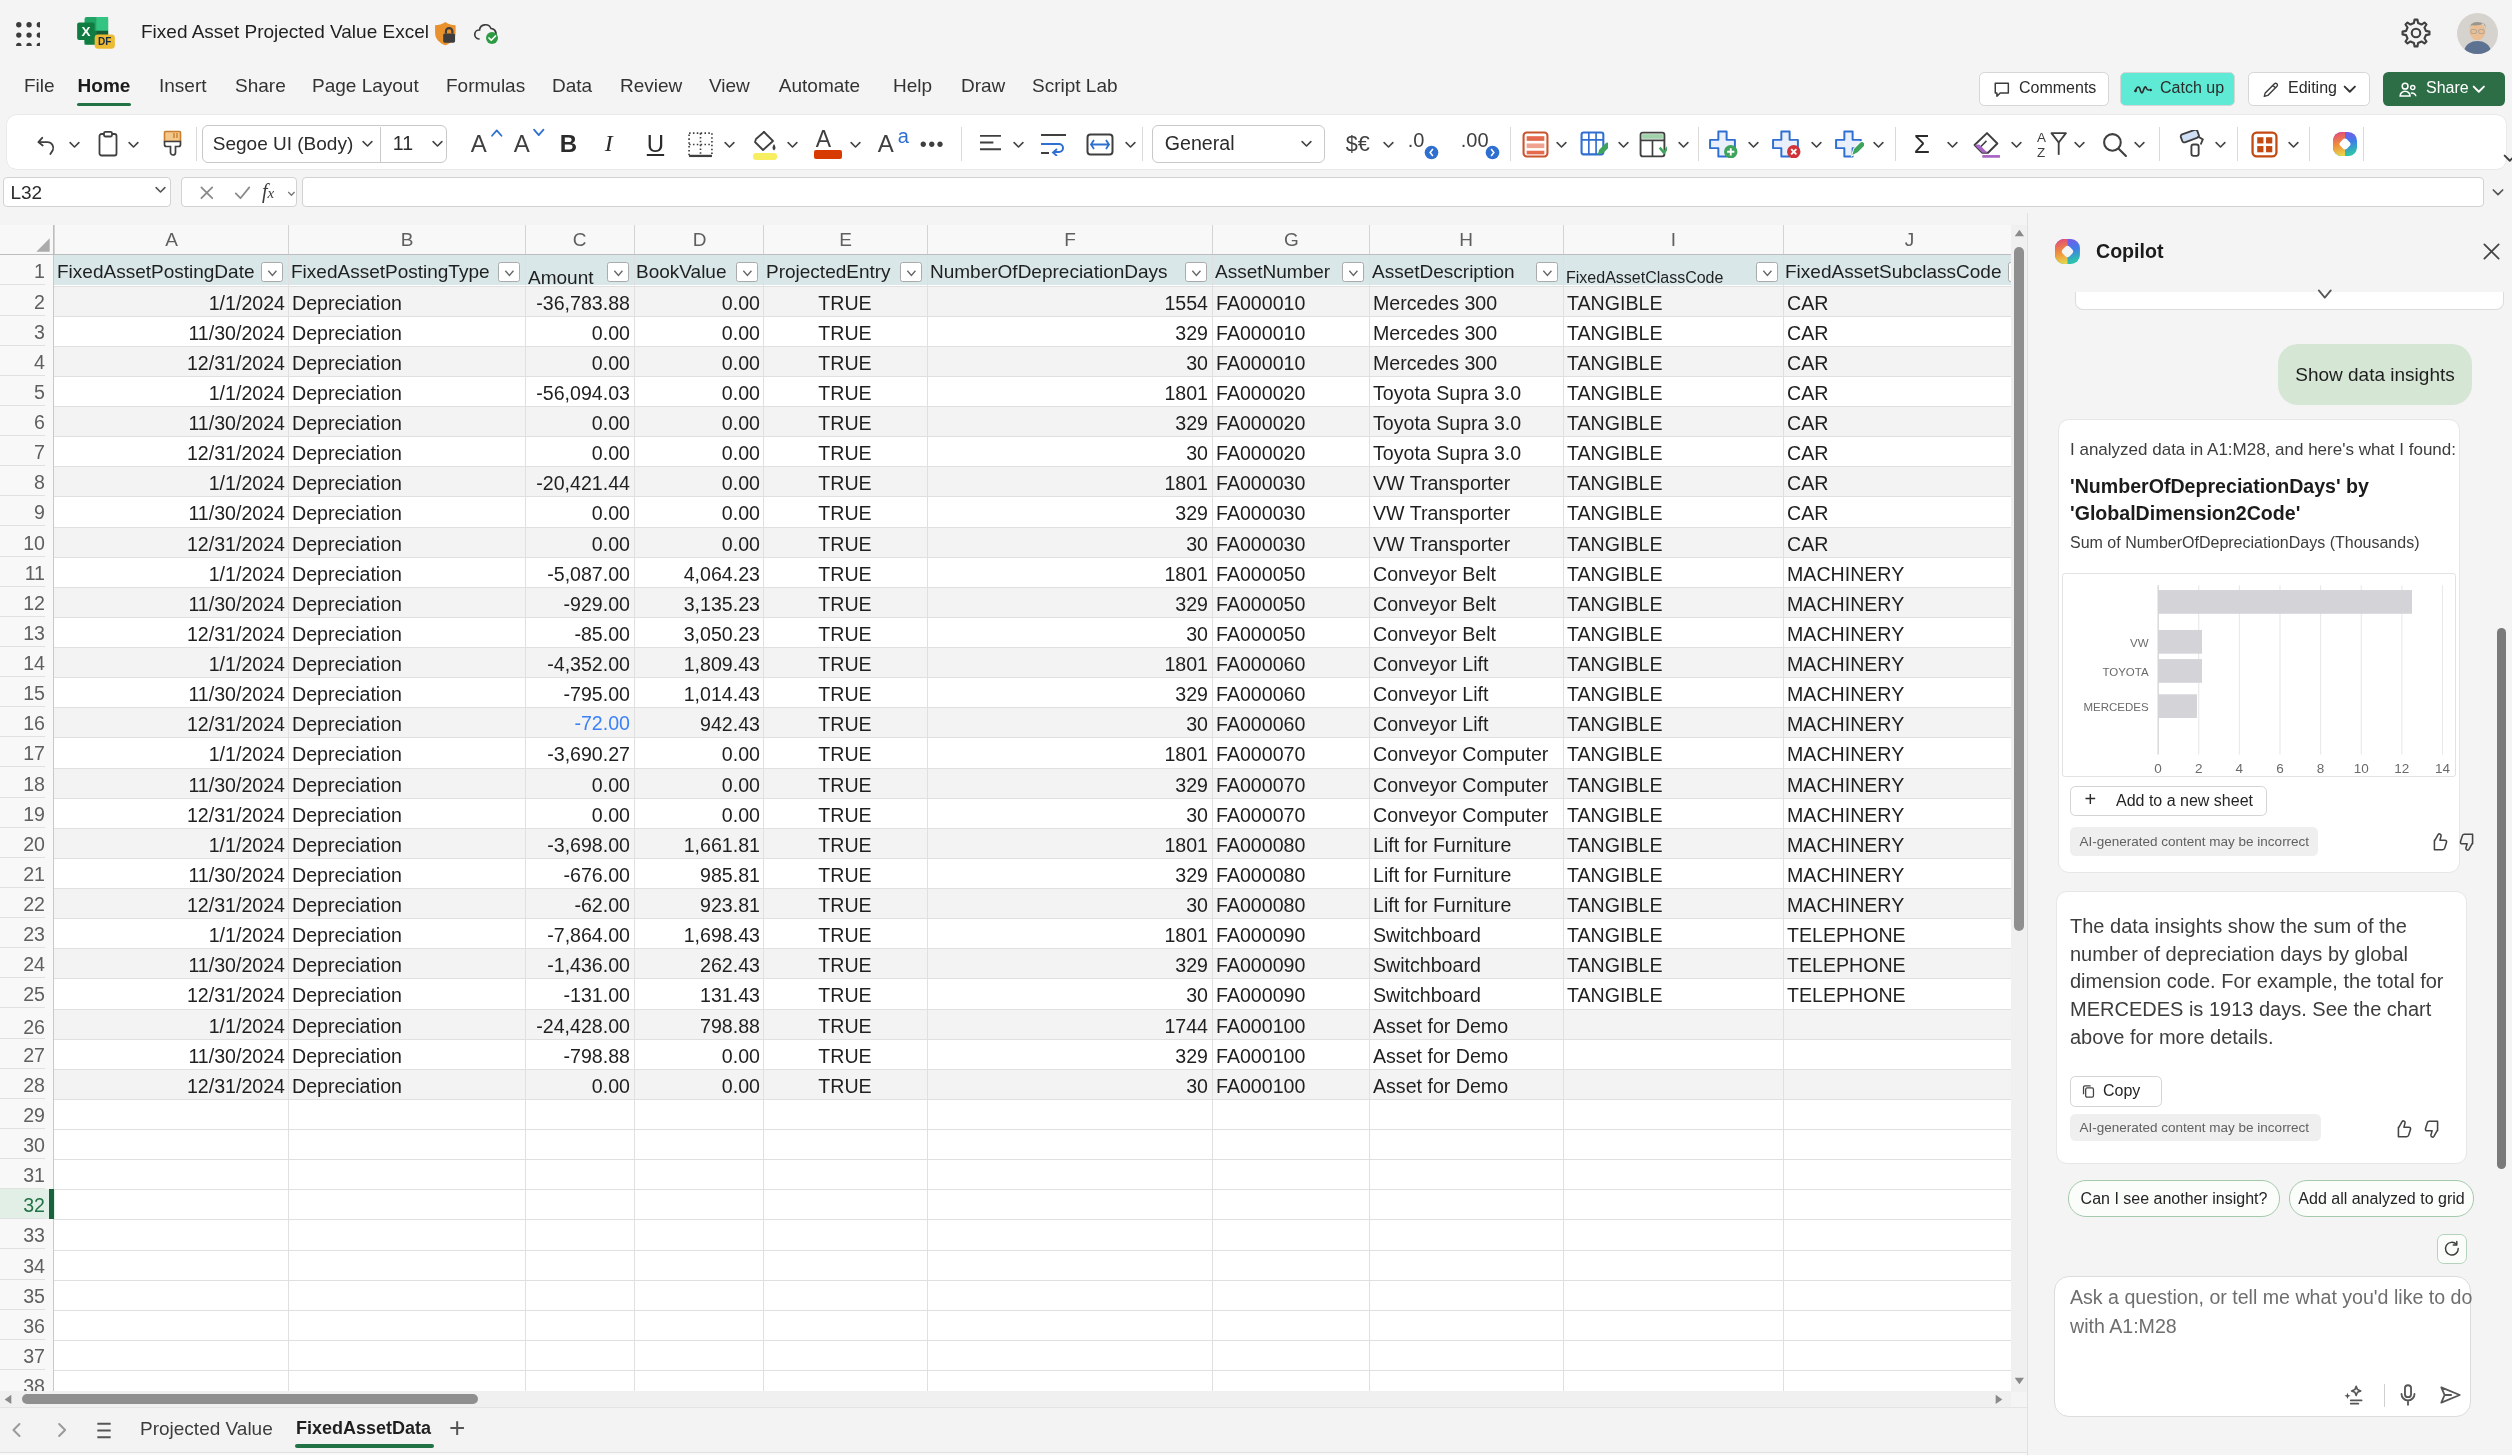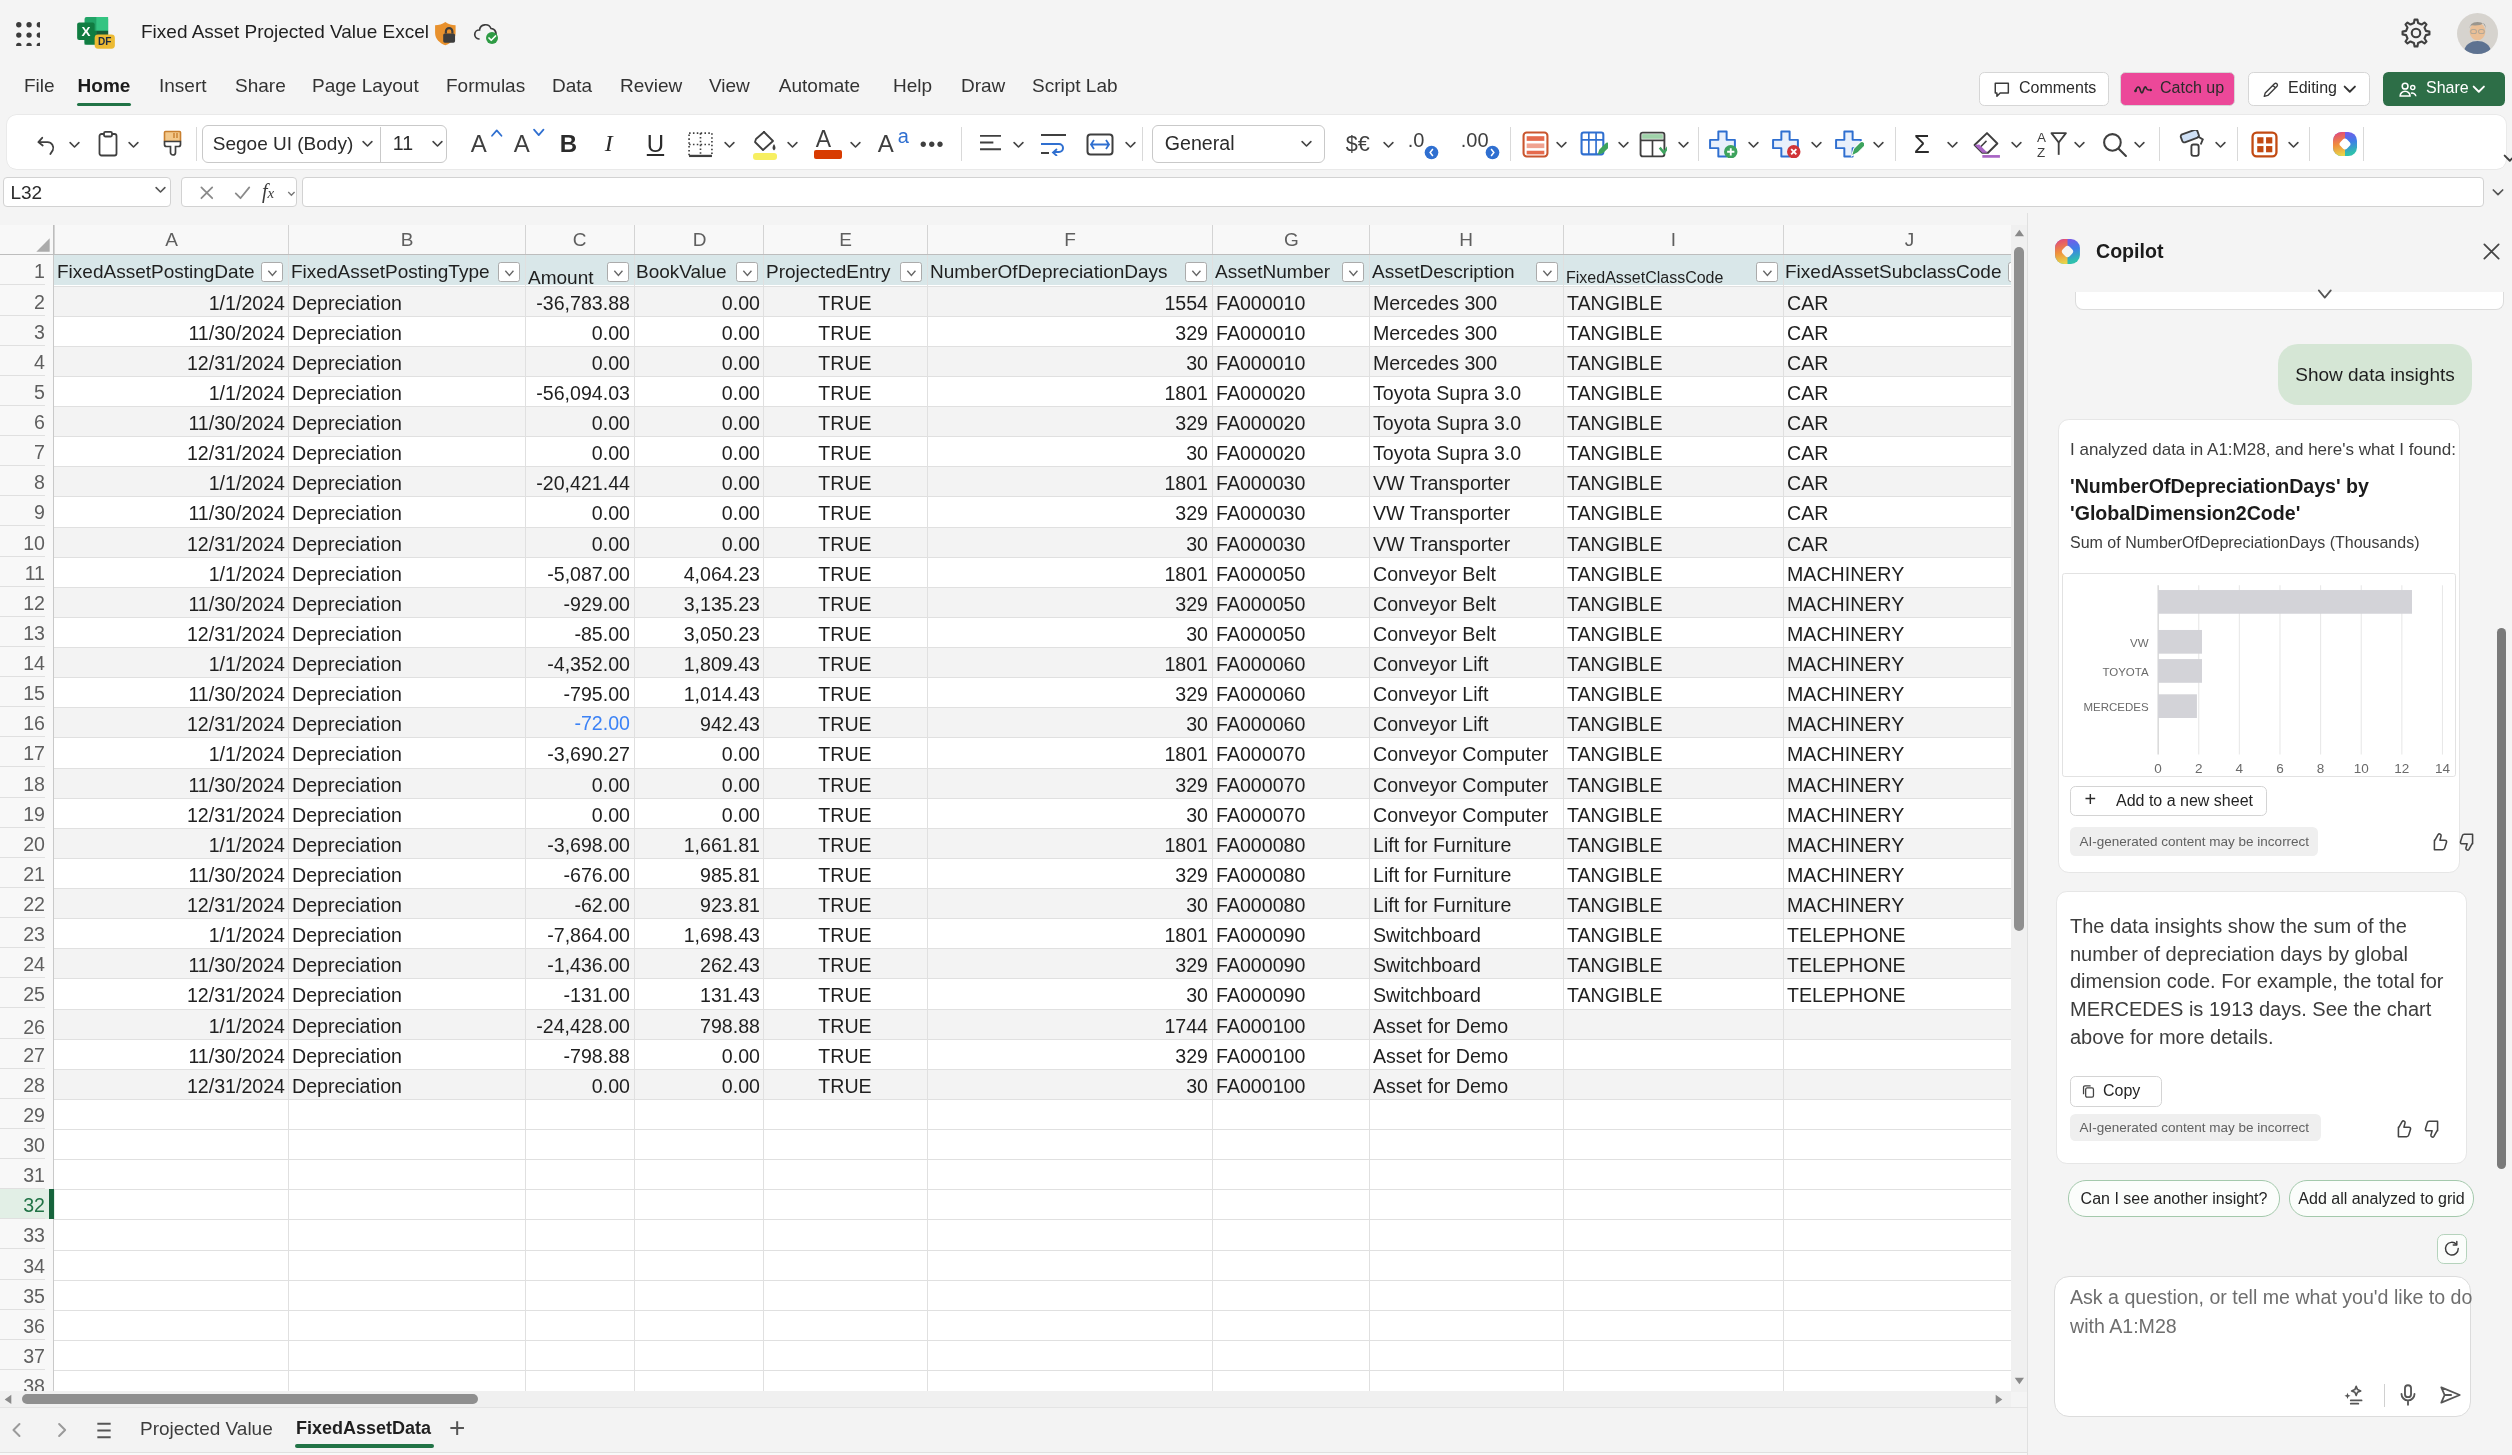--- a/index.html
+++ b/index.html
@@ -74,21 +74,21 @@
 <div class="abs" style="left:961px;top:9.5px;width:41px;font-size:19px;font-weight:400;color:#333333;text-align:center;white-space:nowrap">Draw</div>
 <div class="abs" style="left:1032px;top:9.5px;width:83px;font-size:19px;font-weight:400;color:#333333;text-align:center;white-space:nowrap">Script Lab</div>
 </div>
 <div class="abs" style="left:0;top:0;width:2512px;height:112px">
 <div class="abs" style="left:1979px;top:72px;width:130px;height:34px;background:#fff;border:1.4px solid #d6d6d6;border-radius:5.4px">
       <svg class="abs" style="left:12px;top:7.4px" width="19.6" height="19.6" viewBox="0 0 24 24">
         <path d="M4 4 h16 v12 h-10 l-4 4 v-4 h-2 z" fill="none" stroke="#3b3b3b" stroke-width="1.8" stroke-linejoin="round"></path>
       </svg>
       <div class="abs" style="left:39px;top:6px;font-size:16px;color:#2b2b2b;white-space:nowrap">Comments</div>
     </div>
-<div class="abs" style="left:2120px;top:72px;width:115px;height:34px;background:#ec4899;border:1.4px solid #d6d6d6;border-radius:5.4px">
+<div class="abs" style="left:2120px;top:72px;width:115px;height:34px;background:#5eead4;border:1.4px solid #d6d6d6;border-radius:5.4px">
       <svg class="abs" style="left:12px;top:8px" width="21" height="18" viewBox="0 0 26 24">
         <path d="M2 14 q2-6 4-6 t3 5 q2 6 4-1 t4-2 q1 2 3 2" fill="none" stroke="#2b2b2b" stroke-width="2.2" stroke-linecap="round"></path>
         <circle cx="2.5" cy="13" r="1.8" fill="#2b2b2b"></circle>
         <circle cx="22.5" cy="12" r="1.8" fill="#2b2b2b"></circle>
       </svg>
       <div class="abs" style="left:39px;top:6px;font-size:16px;color:#2b2b2b;white-space:nowrap">Catch up</div>
     </div>
 <div class="abs" style="left:2248px;top:72px;width:122px;height:34px;background:#fff;border:1.4px solid #d6d6d6;border-radius:5.4px">
       <svg class="abs" style="left:12px;top:7.4px" width="19.6" height="19.6" viewBox="0 0 24 24">
         <path d="M4 20 l1.2-4.2 L16.5 4.5 a2.2 2.2 0 0 1 3.1 3.1 L8.3 18.9 Z M14.5 6.5 l3 3" fill="none" stroke="#3b3b3b" stroke-width="1.7" stroke-linejoin="round"></path>

